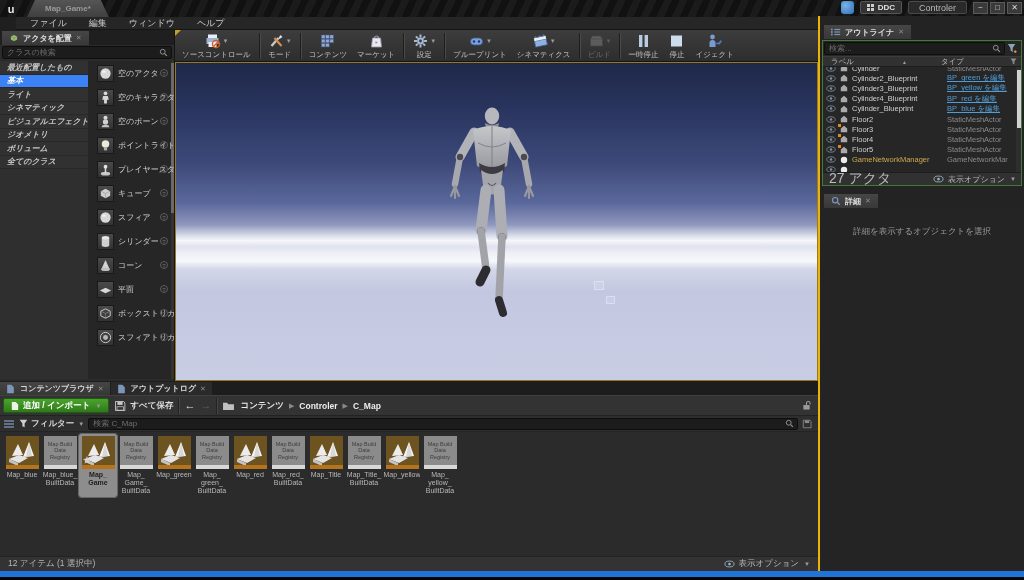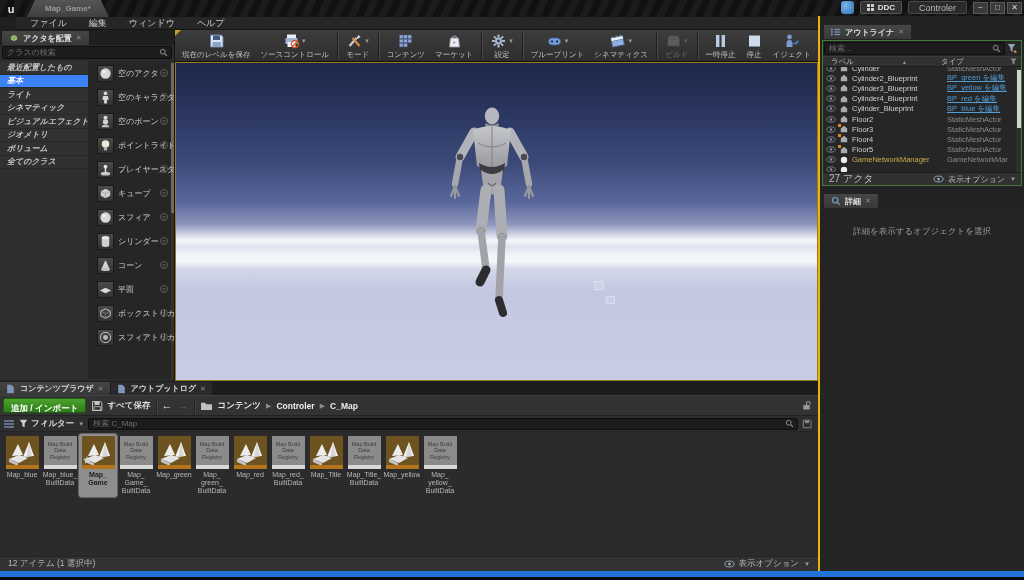--- a/index.html
+++ b/index.html
@@ -90,21 +90,21 @@
   
   .bp{position:absolute;left:0;top:381px;width:818px;height:190px;background:#2b2b2b;}
   .bp-tabs{height:14px;background:#1d1d1d;display:flex;align-items:flex-end;gap:1px;}
   .btab{height:13px;display:flex;align-items:center;gap:4px;padding:0 6px;background:#2a2a2a;}
   .btab.active{background:linear-gradient(#454545,#373737);}
   .btab .ptxt{font-size:8px;font-weight:bold;color:#d8d8d8;white-space:nowrap;}
   .btab .bicon{width:10px;height:10px;color:#7d96b8;}
   .bp-nav{height:21px;background:#333;border-top:1px solid #404040;border-bottom:1px solid #222;
     display:flex;align-items:center;padding:0 3px;gap:5px;}
   .addimp{height:15px;display:flex;align-items:center;gap:4px;padding:0 7px;
-    background:linear-gradient(#4ba32e,#2e7a19);border:1px solid #1e5c10;border-radius:2px;flex-direction:column;}
+    background:linear-gradient(#4ba32e,#2e7a19);border:1px solid #1e5c10;border-radius:2px;}
   .addimp .ptxt{font-size:8.5px;font-weight:bold;color:#fff;white-space:nowrap;}
   .addimp .doc{width:8px;height:10px;color:#eaf4e4;}
   .saveall{display:flex;align-items:center;gap:4px;}
   .saveall .ticon{width:12px;height:12px;}
   .saveall .ptxt{font-size:8.5px;font-weight:bold;color:#dcdcdc;white-space:nowrap;}
   .navsep{width:1px;height:16px;background:#222;box-shadow:1px 0 0 #454545;}
   .navarrow{font-size:11px;line-height:11px;}
   .crumb{display:flex;align-items:center;gap:5px;}
   .crumb .folder{width:13px;height:10px;color:#c0c0c0;}
   .crumbitem{font-size:8.5px;font-weight:bold;color:#ececec;white-space:nowrap;}
@@ -159,21 +159,21 @@
   .oicn{width:8px;height:8px;color:#aaa;margin-left:4px;flex:none;position:relative;}
   .oicn .dot{position:absolute;left:-2px;top:-1px;width:3px;height:3px;background:#e08820;}
   .olabel{font-size:7.5px;color:#cfcfcf;margin-left:4px;white-space:nowrap;}
   .olabel.hl{color:#ccaa4e;}
   .otype{position:absolute;left:124px;font-size:7.5px;color:#8a8a8a;white-space:nowrap;
     max-width:76px;overflow:hidden;}
   .otype.link{color:#519dd5;text-decoration:underline;}
   .ol-scroll{position:absolute;right:0;top:0;bottom:0;width:5px;background:#2e2e2e;}
   .ol-thumb{position:absolute;right:0.5px;top:3px;width:4px;height:58px;background:#d2d2d2;}
   .ol-footer{height:13px;background:#313131;border-top:1px solid #1d1d1d;display:flex;align-items:center;}
-  .ol-footer .cnt{font-size:10px;color:#bdbdbd;margin-left:6px;}
+  .ol-footer .cnt{font-size:14px;color:#bdbdbd;margin-left:6px;}
   .rp-detailstab{position:absolute;left:2px;top:176px;height:16px;display:flex;align-items:flex-end;}
   .rp-detailsbody{position:absolute;left:0;top:192px;right:0;bottom:0;background:#242424;}
   .dt-empty{margin-top:18px;text-align:center;font-size:8.5px;color:#9a9a9a;}
 
   
   .bluebar{position:absolute;left:0;top:571px;width:1024px;height:6px;background:#2273d8;}
   .blackbar{position:absolute;left:0;top:577px;width:1024px;height:3px;background:#060606;}
 </style>
 </head>
 <body>
@@ -367,30 +367,20 @@
             </div>
             <span class="pilabel">スフィアトリガー</span>
             <span class="pihelp">?</span>
           </div>
         </div>
     </div>
   </div>
 
   <div class="toolbar" id="toolbar">
     <div class="tb-corner"></div>
-  <div class="tbtn">
-        <div style="display: flex; align-items: center;">
-          <svg viewBox="0 0 16 16" class="ticon" style="width: 17px; height: 16px;">
-            <path d="M2 2 h11 l1.5 2 v10 H2 Z" fill="#dce6f4" stroke="#6a7ea0"></path>
-            <rect x="4.5" y="2.5" width="7" height="4.5" fill="#44597e"></rect>
-            <rect x="4" y="9" width="8.5" height="5" fill="#90a6c8"></rect>
-          </svg>
-        </div>
-        <span class="tlabel">現在のレベルを保存</span>
-      </div>
       <div class="tbtn">
         <div style="display: flex; align-items: center;">
           <svg viewBox="0 0 16 16" class="ticon" style="width: 17px; height: 16px;">
             <rect x="3.5" y="1.5" width="9" height="4" fill="#e8edf6"></rect>
             <rect x="2" y="5" width="12" height="6" fill="#9fb4d4"></rect>
             <rect x="4" y="9" width="8" height="5" fill="#eef2f8"></rect>
             <circle cx="11.5" cy="11" r="3.6" fill="none" stroke="#d85c20" stroke-width="1.4"></circle>
             <line x1="9" y1="13.5" x2="14" y2="8.5" stroke="#d85c20" stroke-width="1.4"></line>
           </svg>
           <span class="tb-caret">▼</span>

